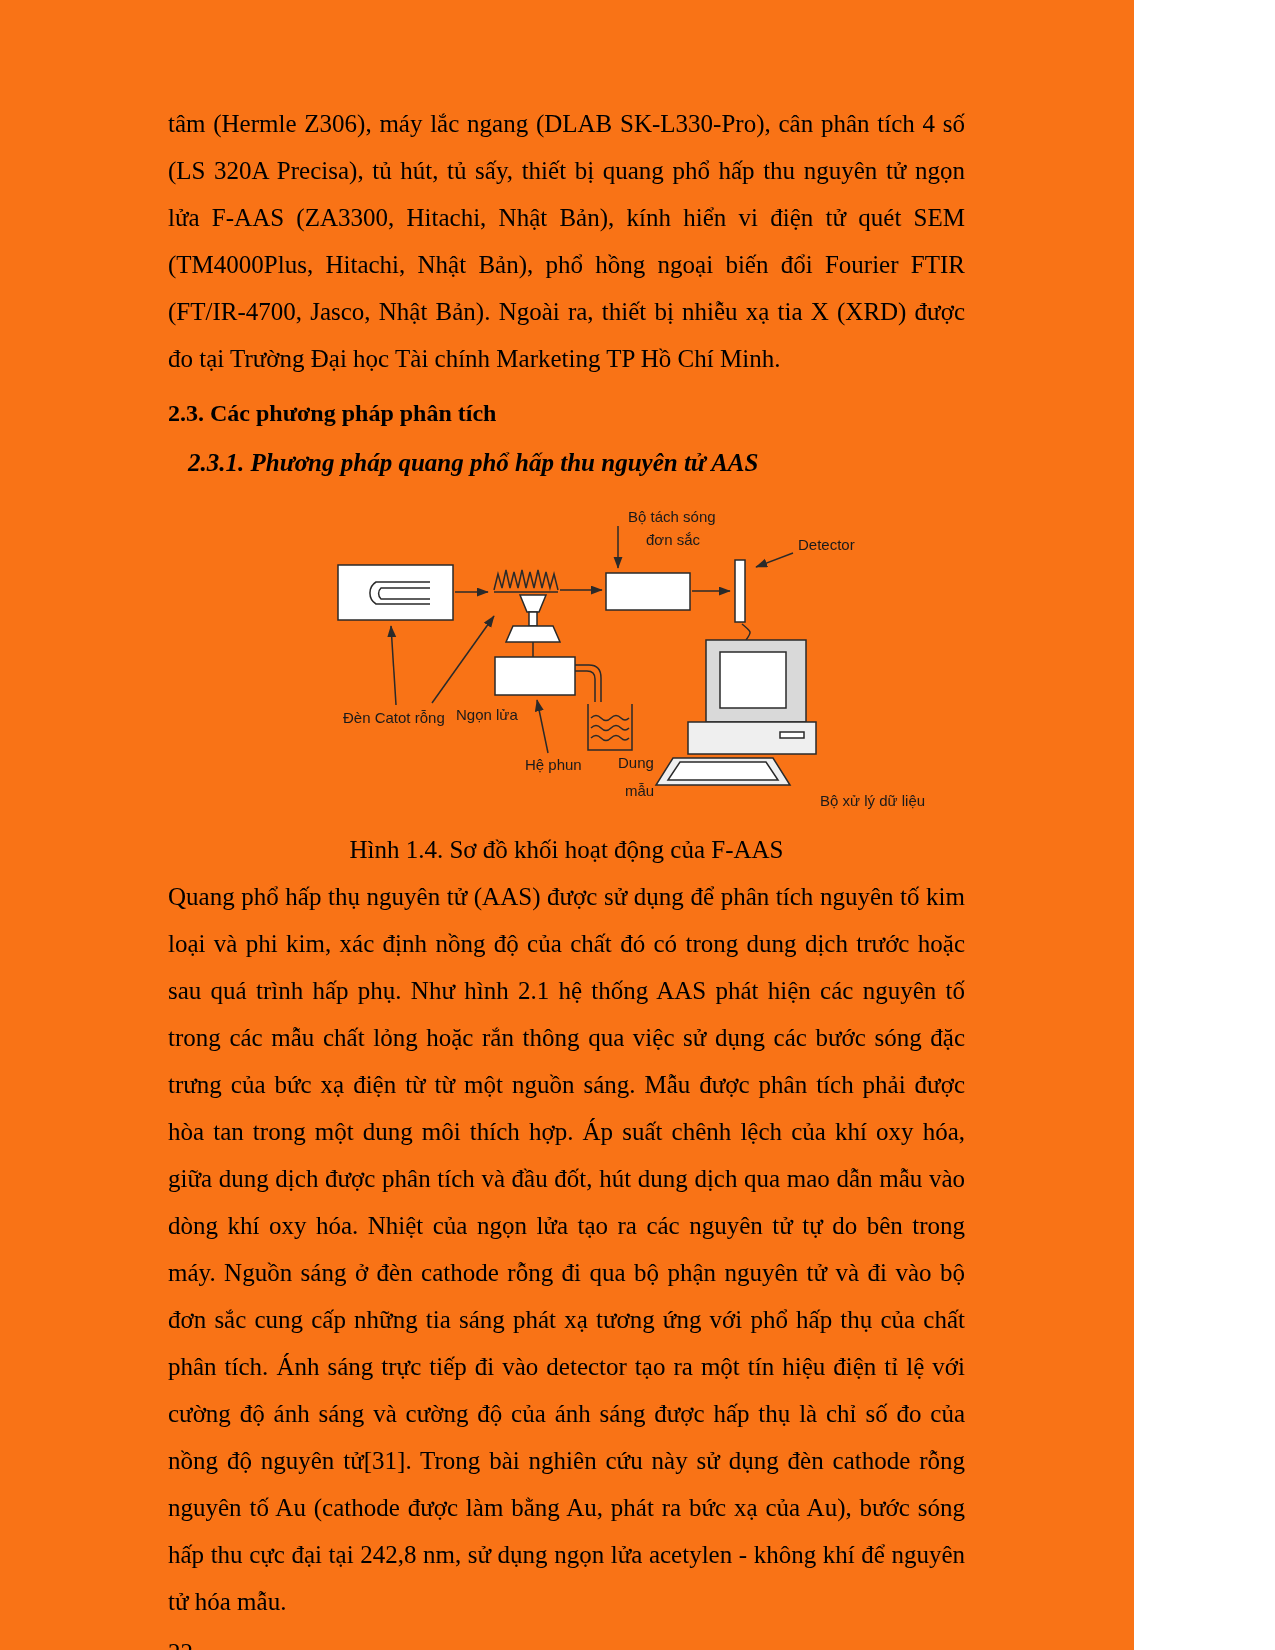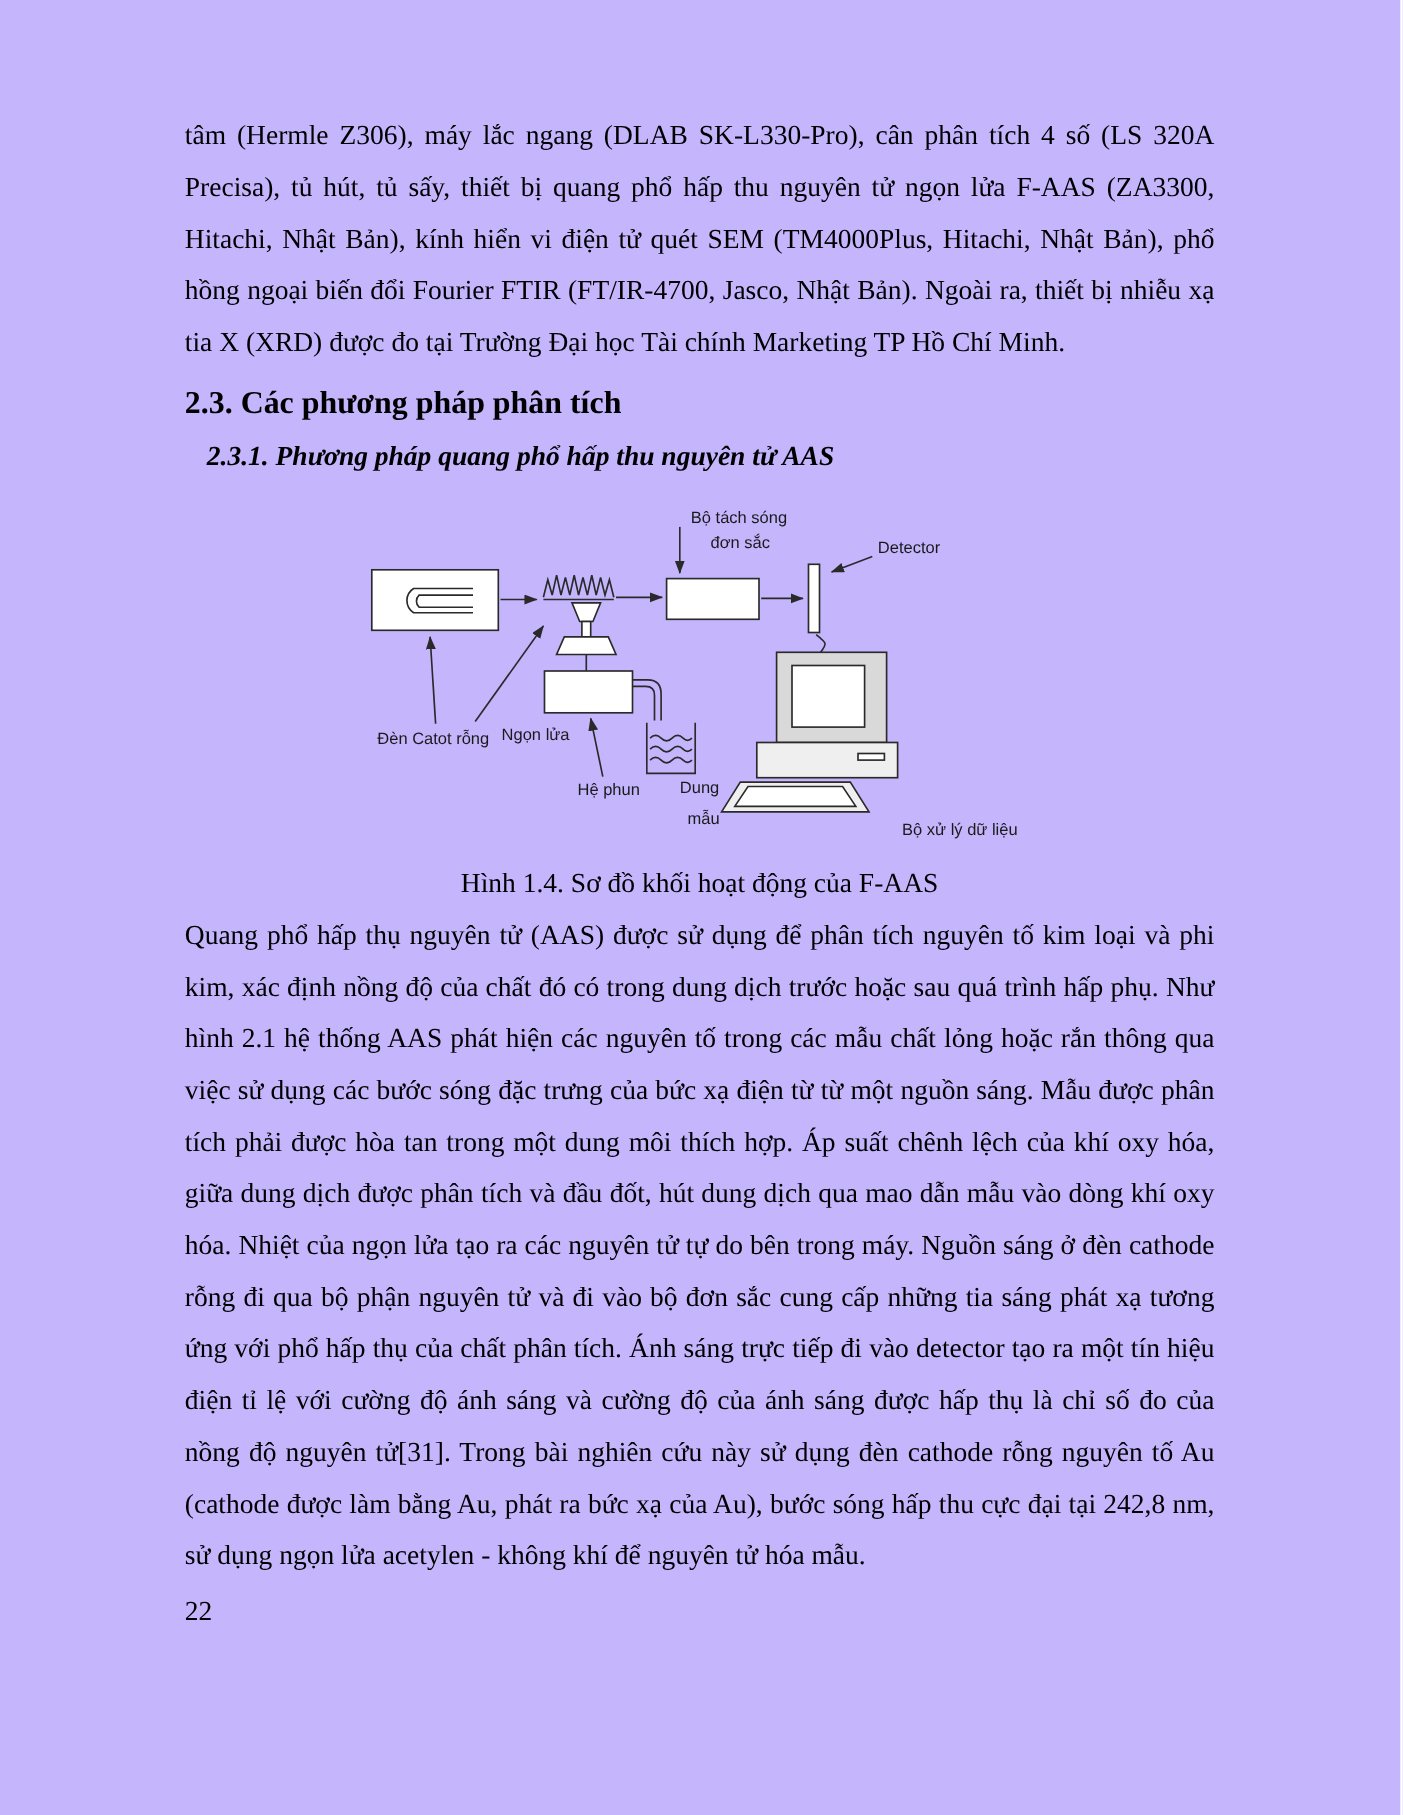--- a/index.html
+++ b/index.html
@@ -5,34 +5,34 @@
   * { box-sizing: border-box; margin: 0; padding: 0; }
   html, body { background: #ffffff; }
   body {
     width: 1275px;
     height: 1650px;
     font-family: "Liberation Serif", "DejaVu Serif", serif;
     color: #000;
     position: relative;
   }
   .page {
-    width: 1273px;
+    width: 1134px;
     height: 1650px;
     padding: 100px 169px 0 168px;
-    background: #c4b5fd;
+    background: #f97316;
     overflow: hidden;
   }
   .body-text {
     font-size: 25px;
     line-height: 47px;
     text-align: justify;
     color: #000;
   }
   .section-heading {
-    font-size: 29px;
+    font-size: 24px;
     line-height: 47px;
     font-weight: bold;
     margin-top: 8px;
   }
   .section-subheading {
     font-size: 25px;
     line-height: 47px;
     font-weight: bold;
     font-style: italic;
     margin-top: 2px;

